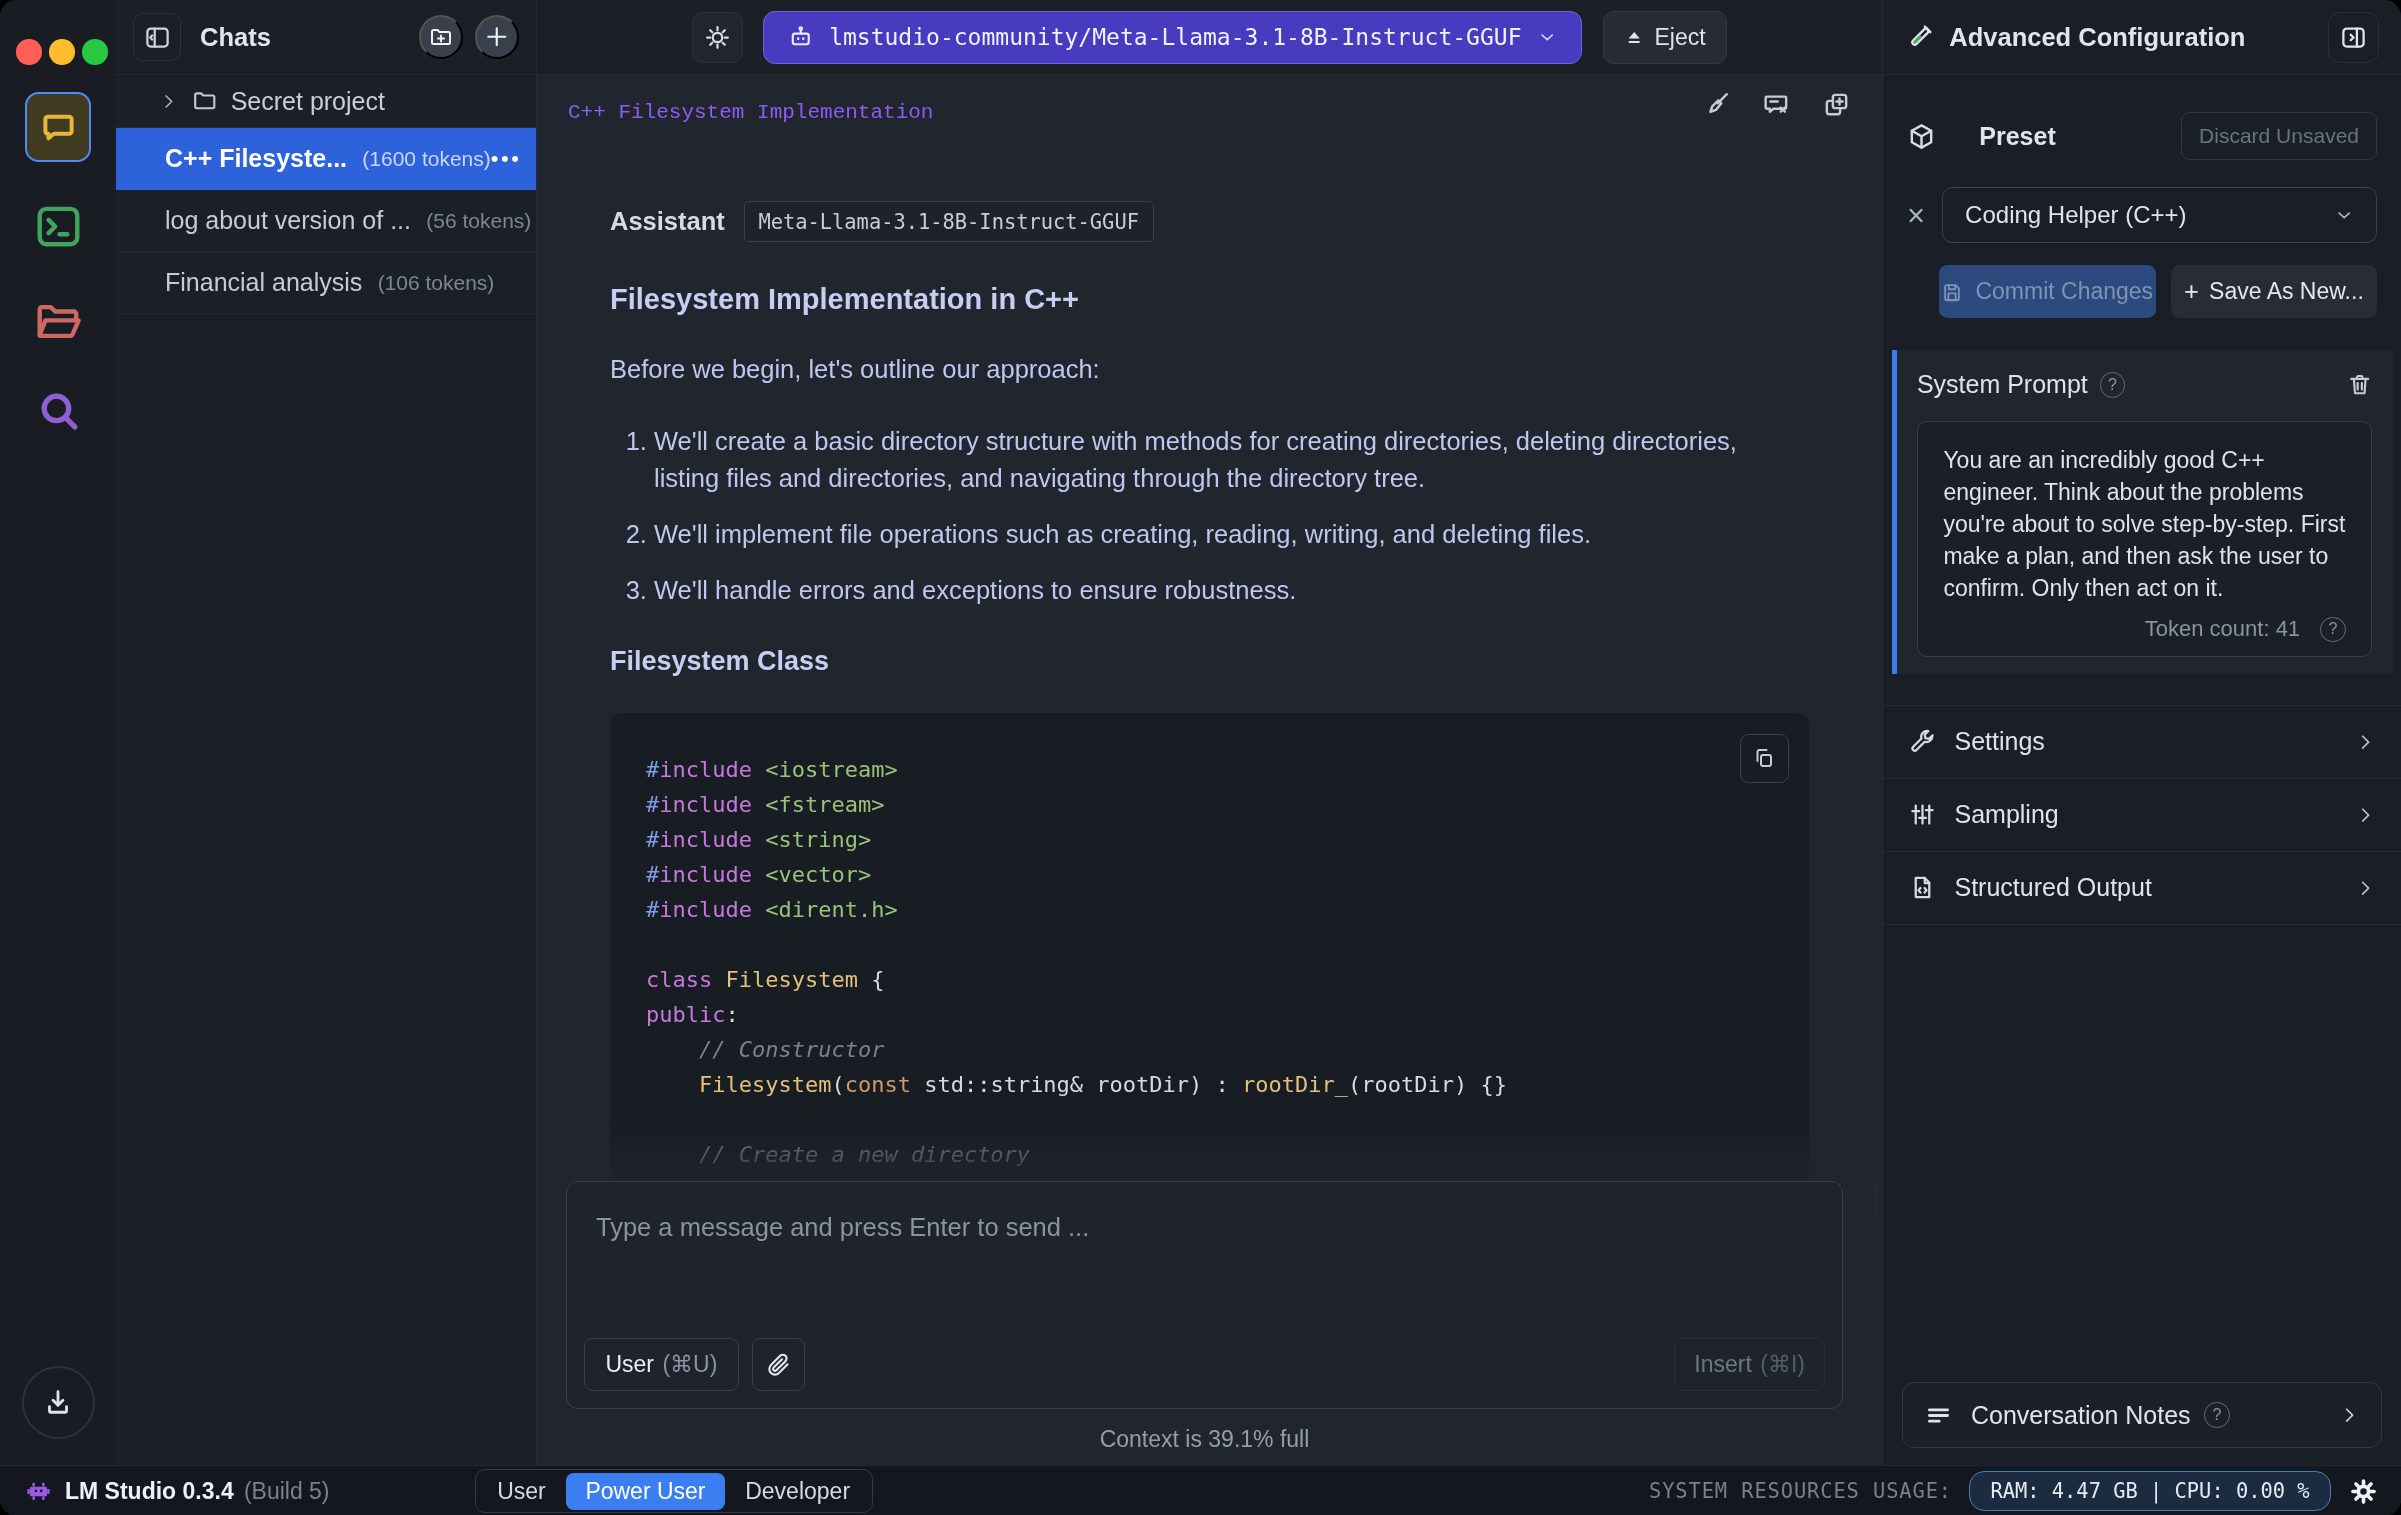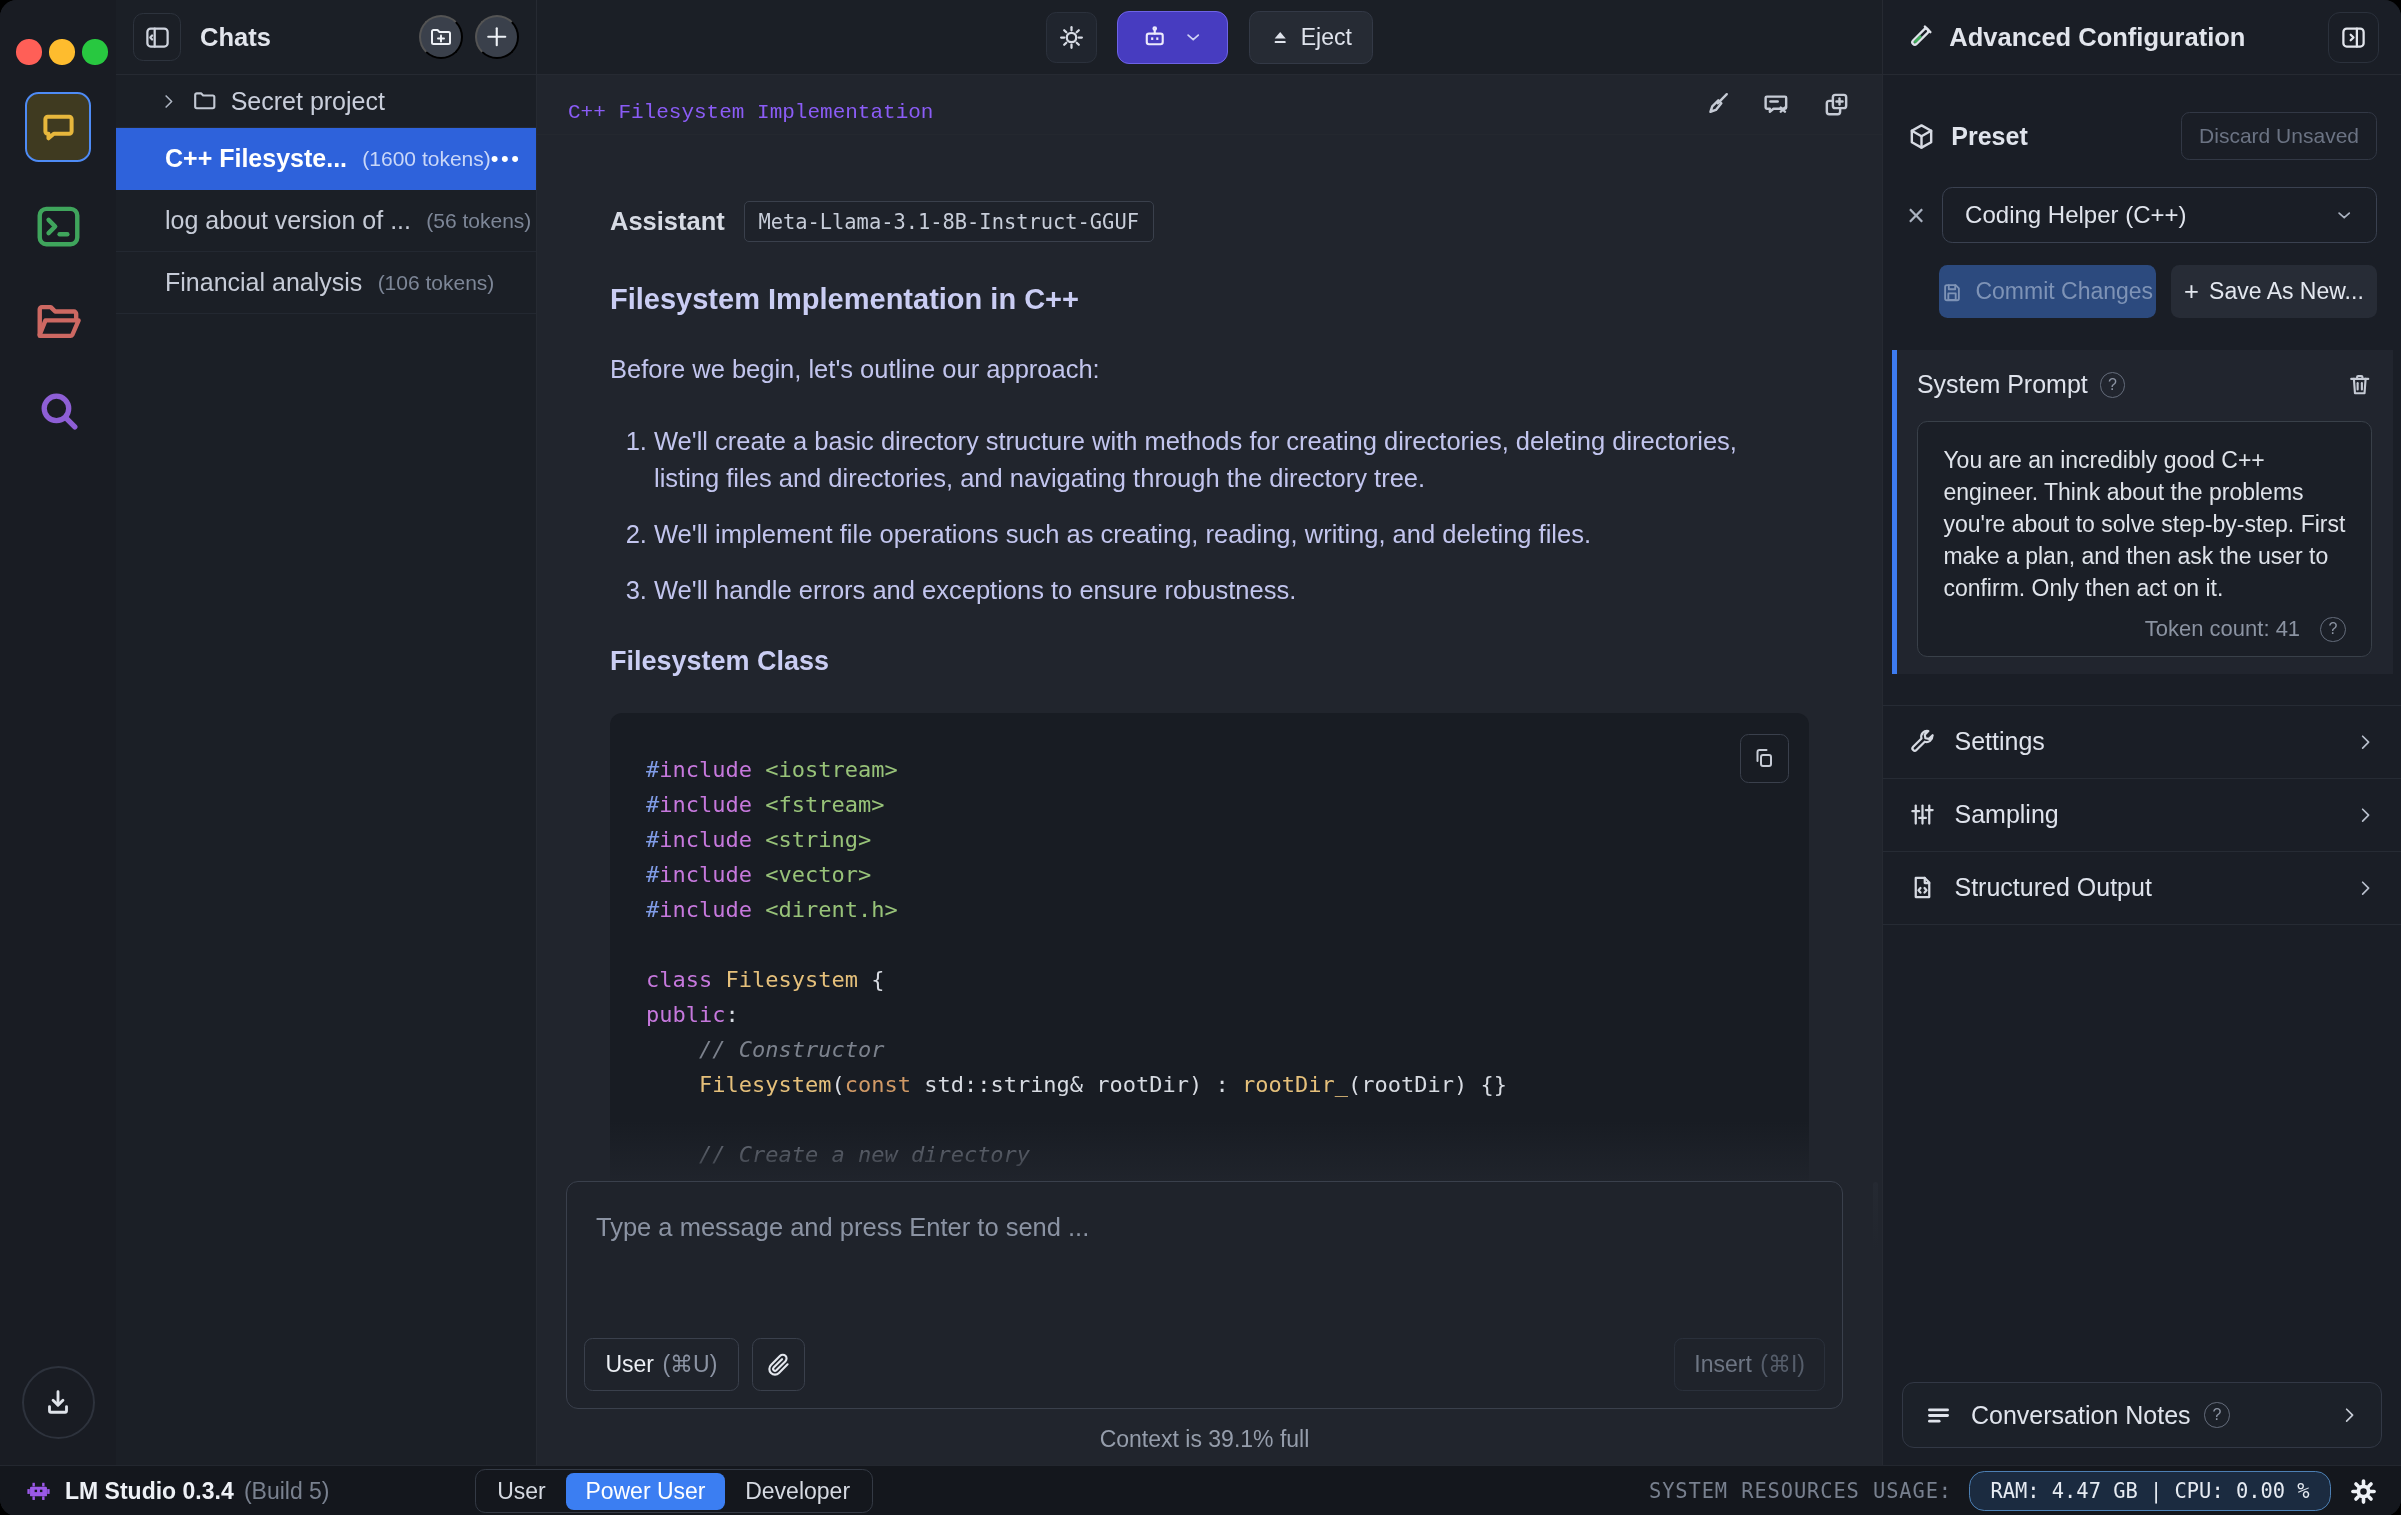--- a/index.html
+++ b/index.html
@@ -70,21 +70,21 @@
   .clip-btn { width:53px; height:53px; border:1.7px solid #3a404c; border-radius:8.5px; display:flex; align-items:center; justify-content:center; color:#e4e7ee; background:transparent; }
   .insert-hint { margin-left:auto; height:53px; display:flex; align-items:center; padding:0 19px; border:1.7px solid #2a303b; border-radius:8.5px; font-size:23px; color:#6e7684; }
   .insert-hint .k { color:#555d6a; margin-left:8.5px; }
   .context-line { text-align:center; margin-top:17px; font-size:23px; color:#959dab; }
 
   
   .rpanel { width:518px; background:#1a1e26; flex:none; position:relative; display:flex; flex-direction:column; }
   .rp-header { height:75px; flex:none; border-bottom:1.7px solid #262a32; display:flex; align-items:center; padding:0 22px; }
   .rp-title { margin-left:15.3px; font-size:25.5px; font-weight:600; color:#e2e5ec; }
   .rp-collapse { margin-left:auto; width:51px; height:51px; border:1.7px solid #2b313c; border-radius:12px; display:flex; align-items:center; justify-content:center; color:#e2e5ec; background:transparent; }
-  .preset-row { margin:37px 24px 0 24px; display:flex; align-items:center; color:#d6dae2; }
+  .preset-row { margin:37px 24px 0 24px; display:flex; align-items:center; color:#d6dae2;gap:28px; }
   .preset-lbl { margin-left:15.3px; font-size:25px; font-weight:600; color:#e0e4ec; }
   .discard-btn { margin-left:auto; border:1.7px solid #323845; border-radius:8.5px; padding:11px 17px; font-size:21px; color:#6b7383; background:transparent; }
   .preset-select-row { margin:27px 24px 0 24px; display:flex; align-items:center; gap:17px; }
   .x-btn { font-size:31px; color:#aab2c0; background:none; border:none; line-height:1; }
   .preset-select { flex:1; height:56px; border:1.7px solid #3a4150; border-radius:10.2px; display:flex; align-items:center; padding:0 22px; color:#e0e4ec; font-size:24px; background:transparent; }
   .preset-select .chev { margin-left:auto; color:#aab2c0; display:flex; }
   .preset-buttons { margin:22px 24px 0 24px; display:flex; gap:15.3px;padding-left:32px; }
   .commit-btn { flex:1.05; height:53px; border-radius:8.5px; background:#2c4a7e; border:none; display:flex; align-items:center; justify-content:center; gap:12px; font-size:23px; color:#7e93b6; }
   .savenew-btn { flex:1; height:53px; border-radius:8.5px; background:#272c36; border:none; display:flex; align-items:center; justify-content:center; gap:10.2px; font-size:23px; color:#e3e7ef; }
   .savenew-btn .plus { font-size:25.5px; }
@@ -258,20 +258,21 @@
         <div class="model-pill">
           <span>
             <svg width="25.5" height="25.5" viewBox="0 0 24 24" style="color:#eceafc">
                 <rect class="st" x="4.5" y="9" width="15" height="10" rx="2"></rect>
                 <line class="st" x1="12" y1="9" x2="12" y2="5.5"></line>
                 <circle class="st" cx="12" cy="4.2" r="1.2"></circle>
                 <rect x="8.6" y="12.6" width="2" height="2.4" fill="currentColor"></rect>
                 <rect x="13.4" y="12.6" width="2" height="2.4" fill="currentColor"></rect>
               </svg>
           </span>
+          <span class="name">lmstudio-community/Meta-Llama-3.1-8B-Instruct-GGUF</span>
           <span style="color:#cfd2f5">
             <svg width="20.4" height="20.4" viewBox="0 0 24 24">
                 <polyline class="st" points="6,9.5 12,15 18,9.5"></polyline>
               </svg>
           </span>
         </div>
         <button class="eject-btn">
           <span>
             <svg width="20.4" height="20.4" viewBox="0 0 24 24">
                 <path d="M5.5 13.5 12 6l6.5 7.5z" fill="currentColor"></path>

